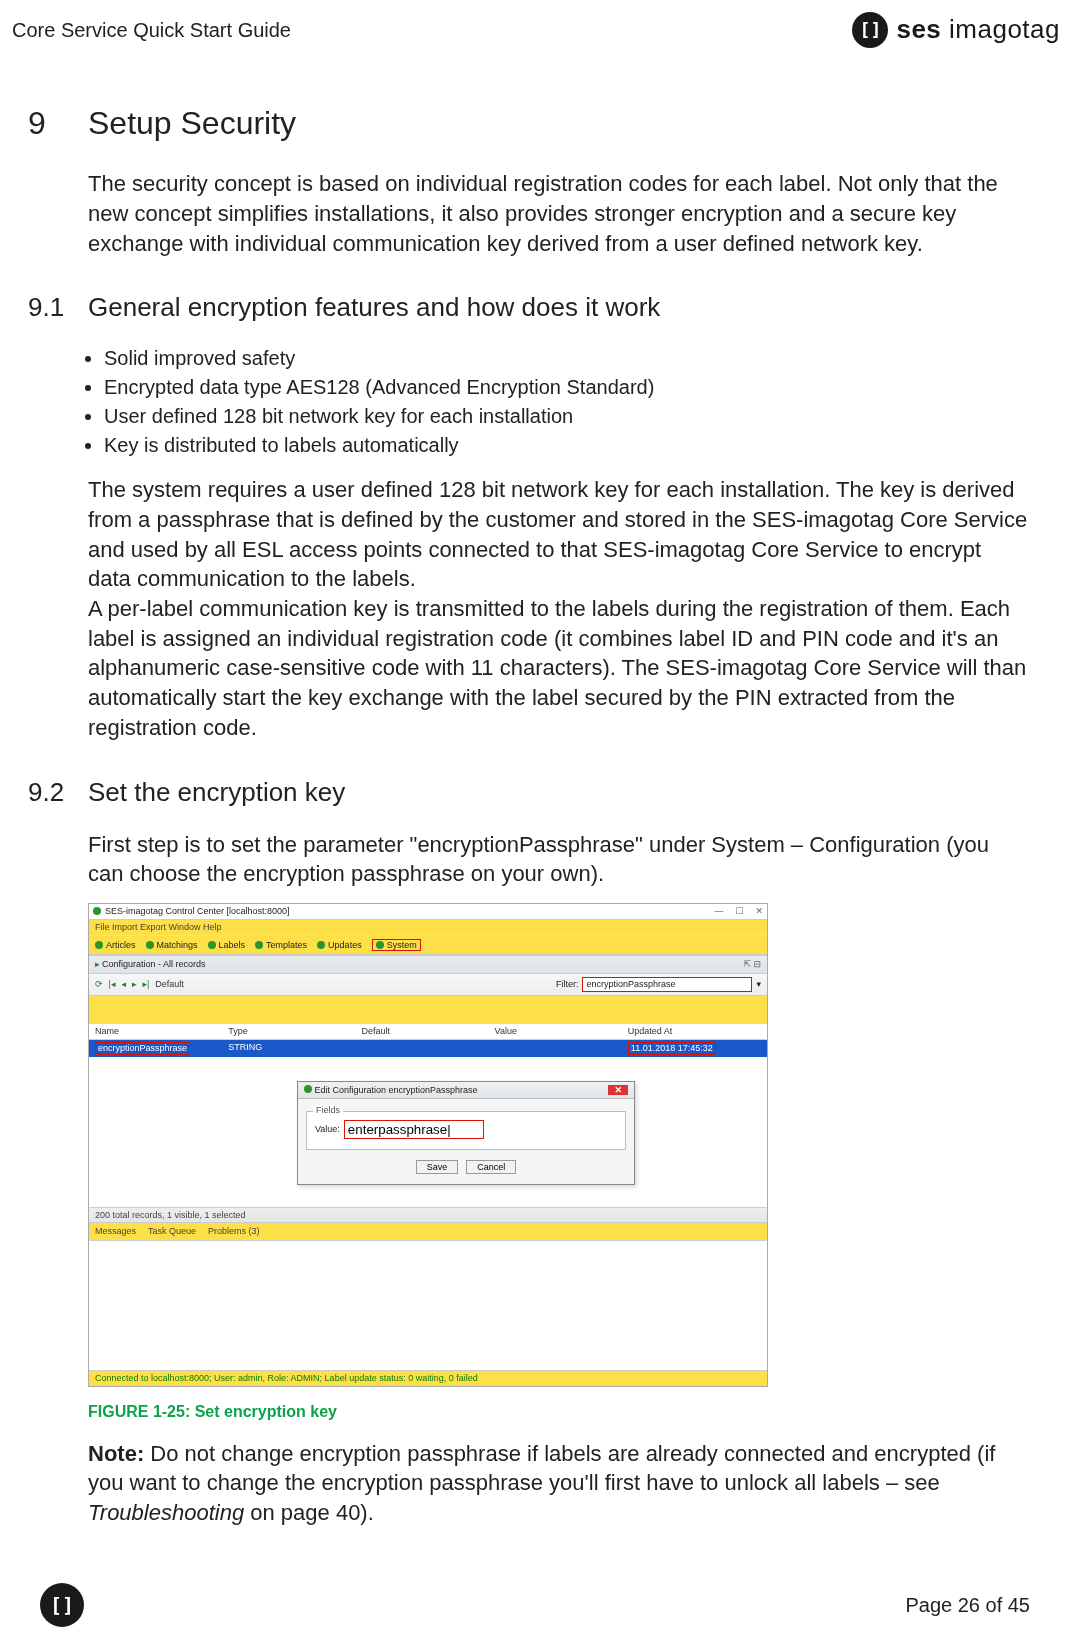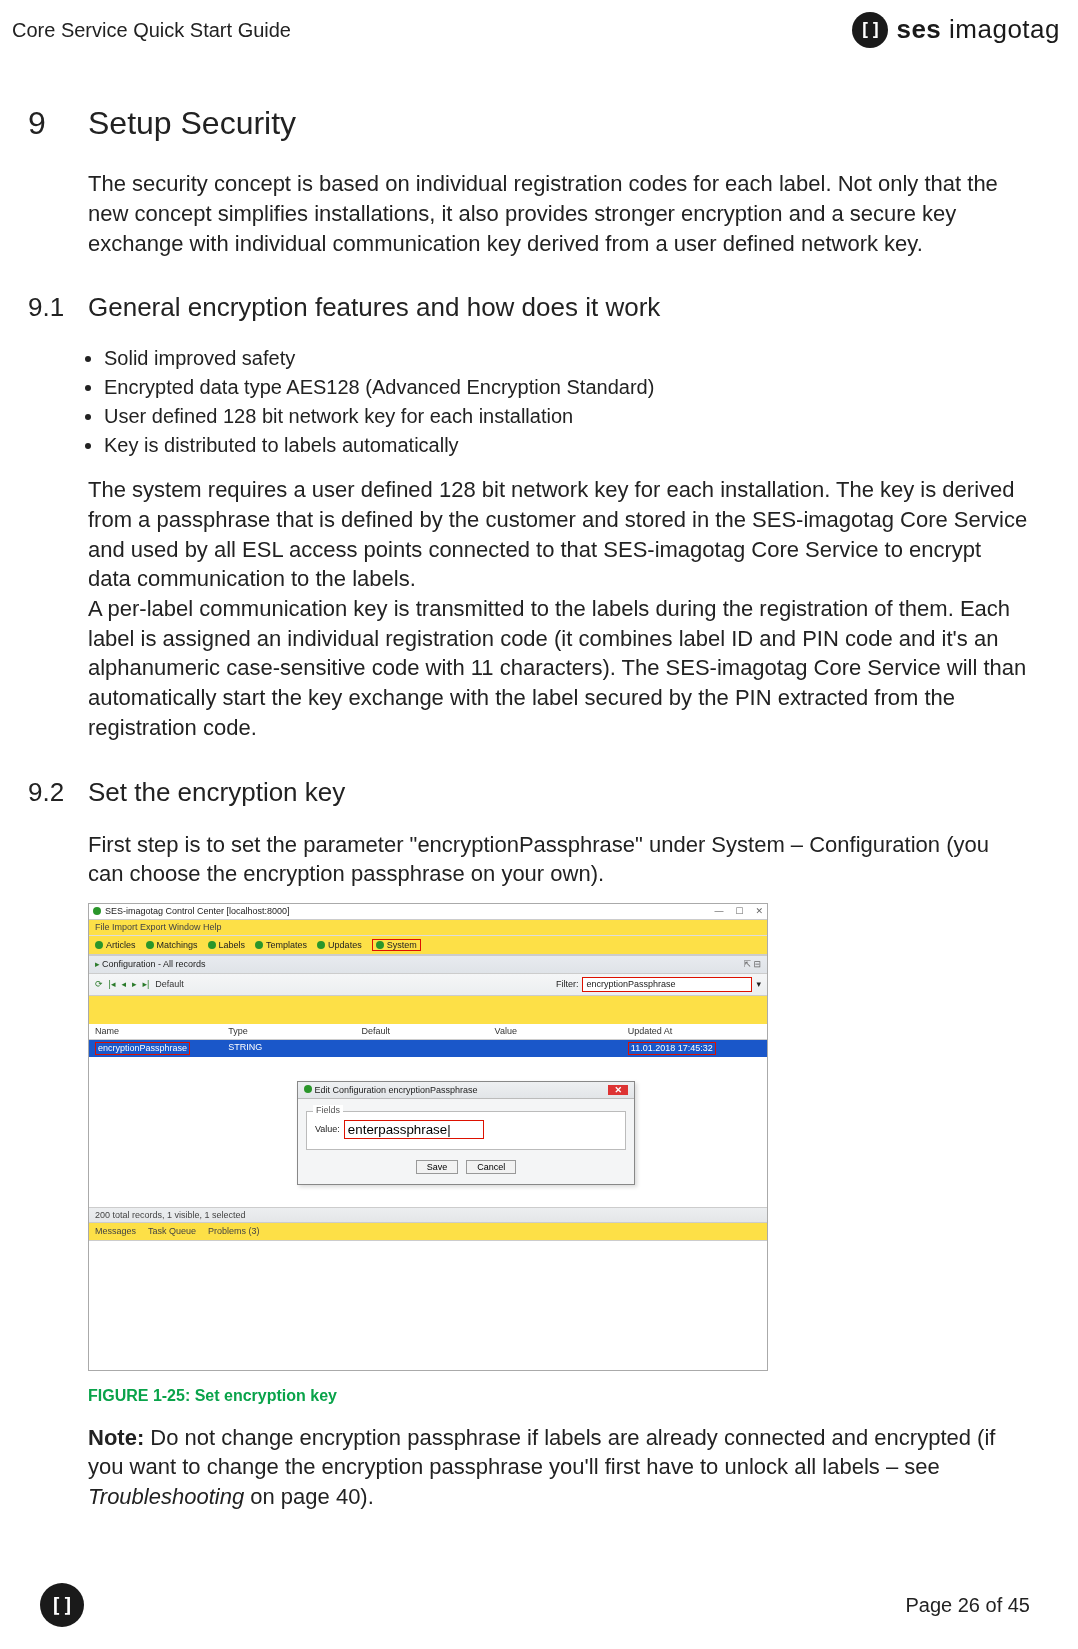--- a/index.html
+++ b/index.html
@@ -274,20 +274,21 @@
           </div>
         </div>
       </div>
       <div class="statusline">200 total records, 1 visible, 1 selected</div>
       <div class="lower-tabs">
         <span>Messages</span>
         <span>Task Queue</span>
         <span>Problems (3)</span>
       </div>
       <div class="lower-area"></div>
+      <div class="conn-status">Connected to localhost:8000; User: admin, Role: ADMIN; Label update status: 0 waiting, 0 failed</div>
     </div>
 
     <div class="figure-caption">FIGURE 1-25: Set encryption key</div>
 
     <p>
       <span class="bold">Note:</span><span> Do not change encryption passphrase if labels are already connected and encrypted (if you want to change the encryption passphrase you'll first have to unlock all labels – see </span><span class="italic">Troubleshooting</span><span> on page 40).</span>
     </p>
   </div>
 
 </div>

